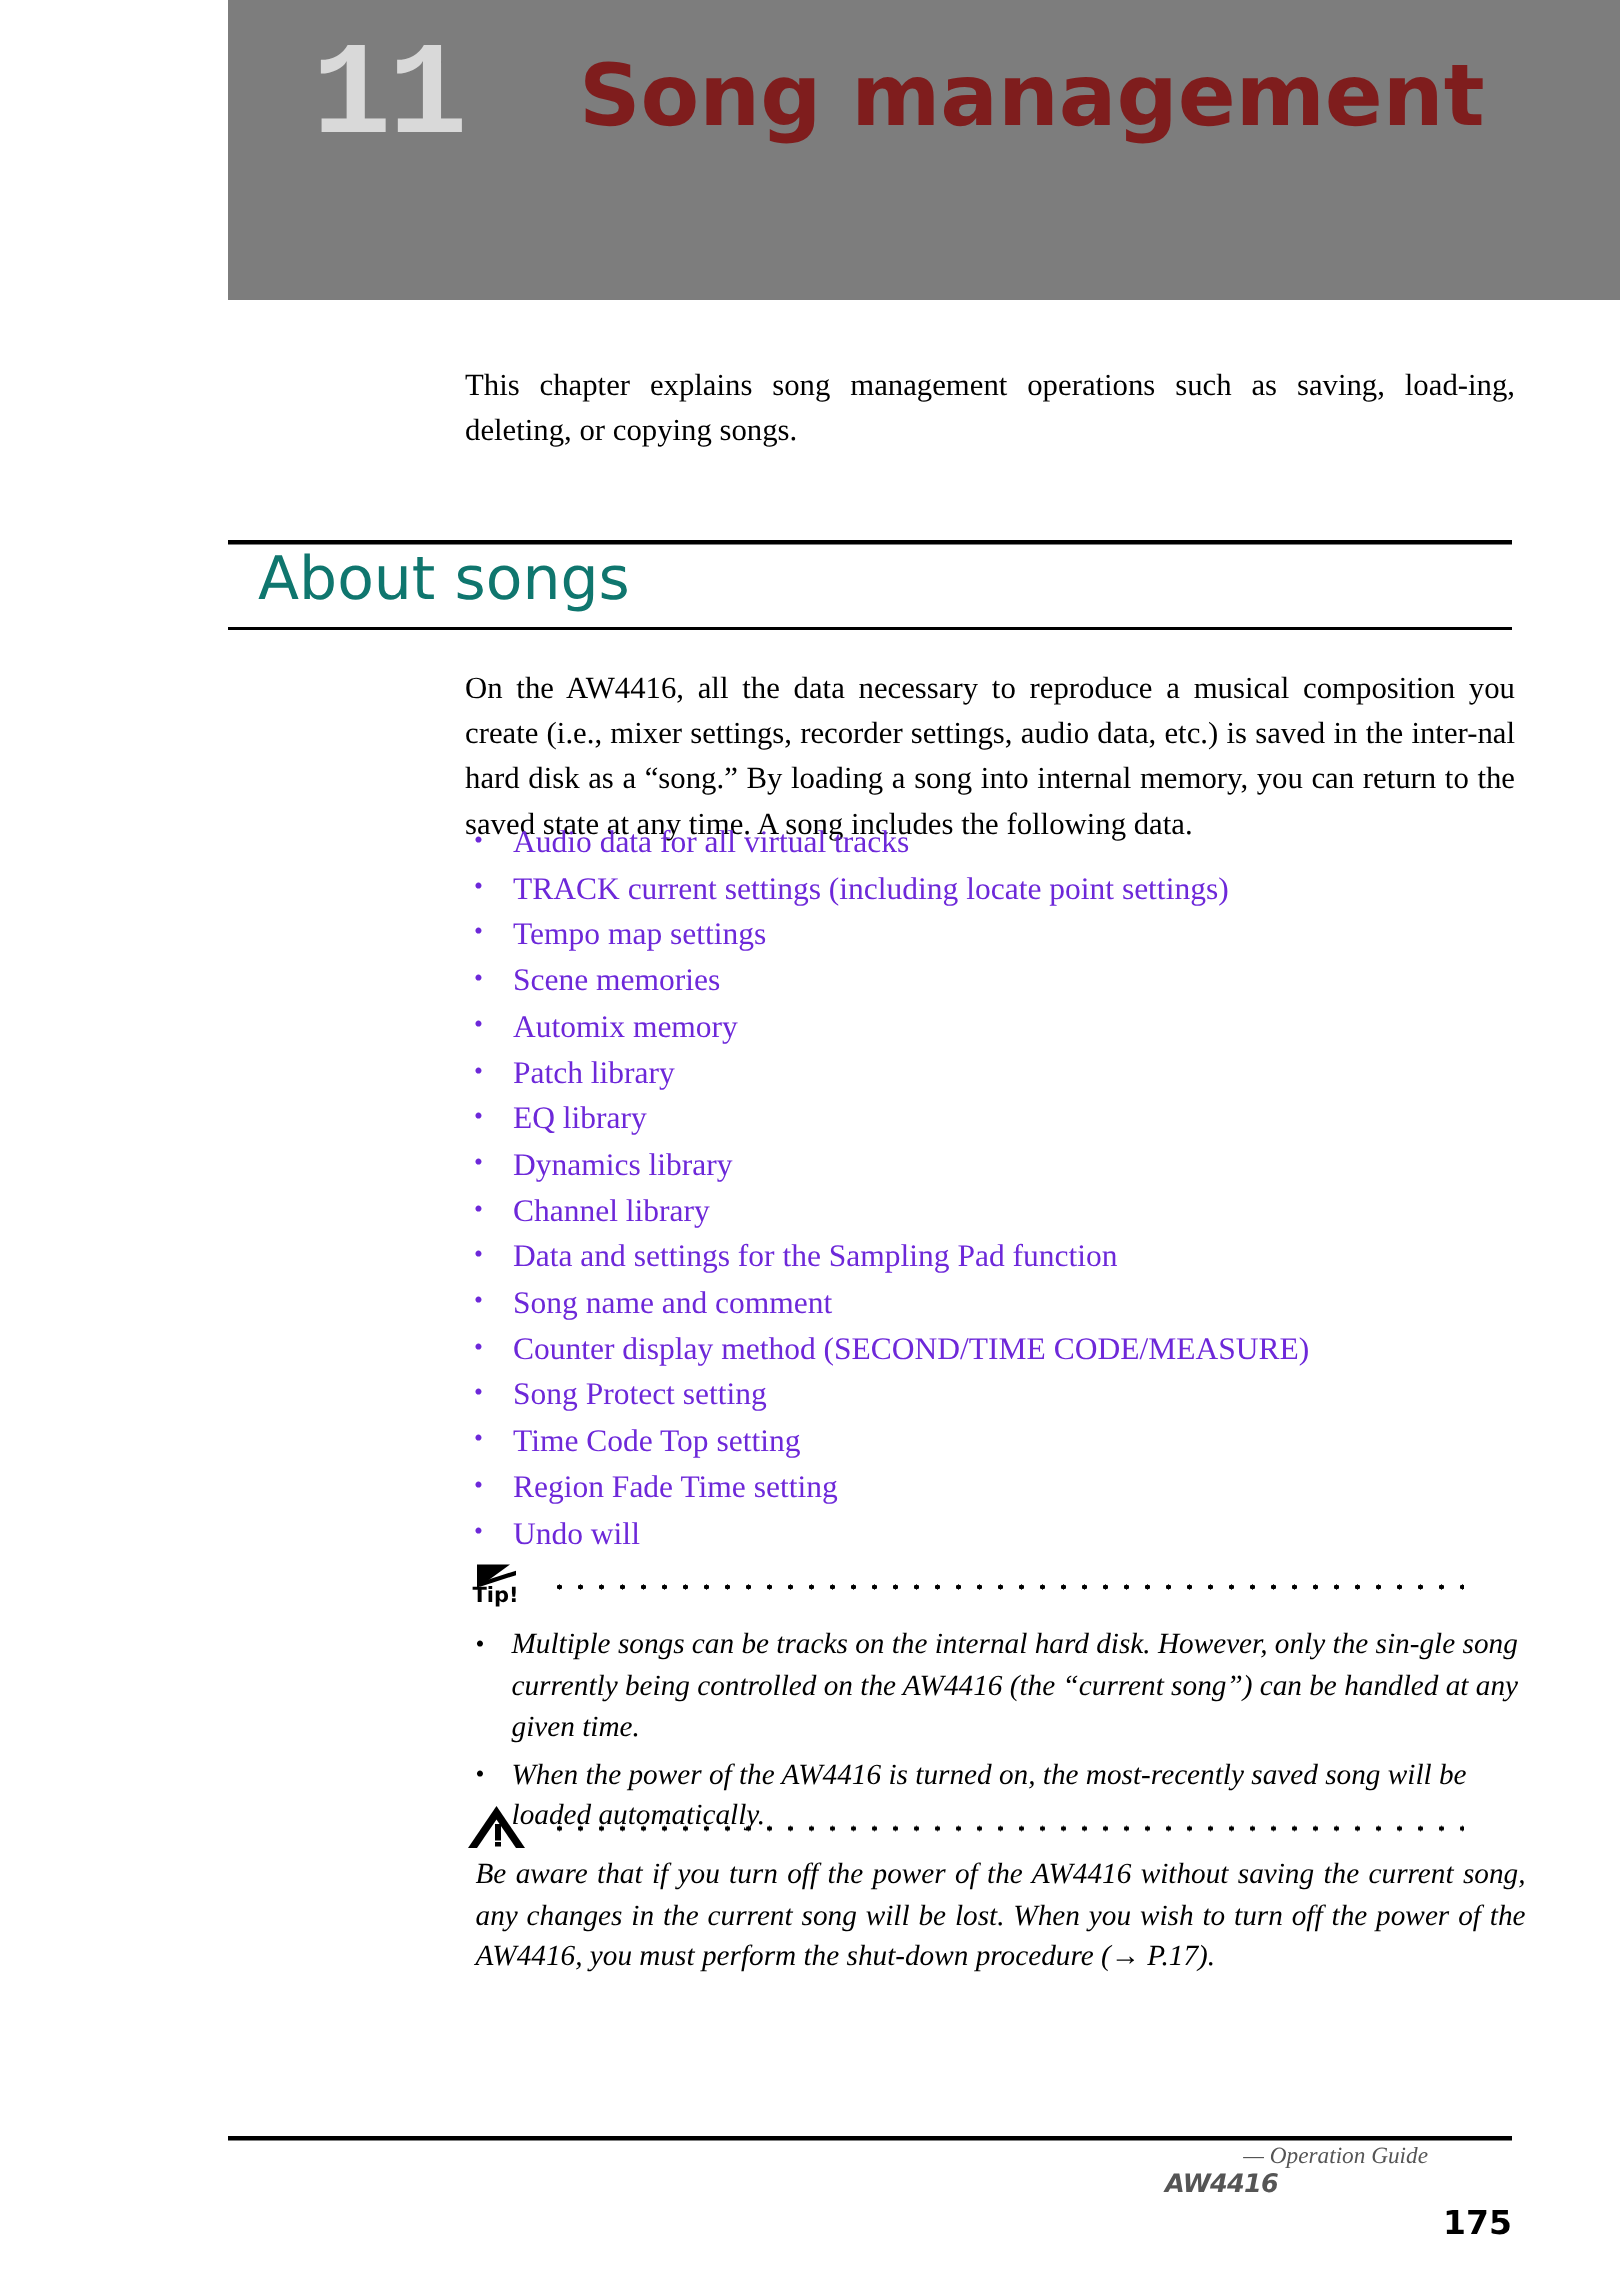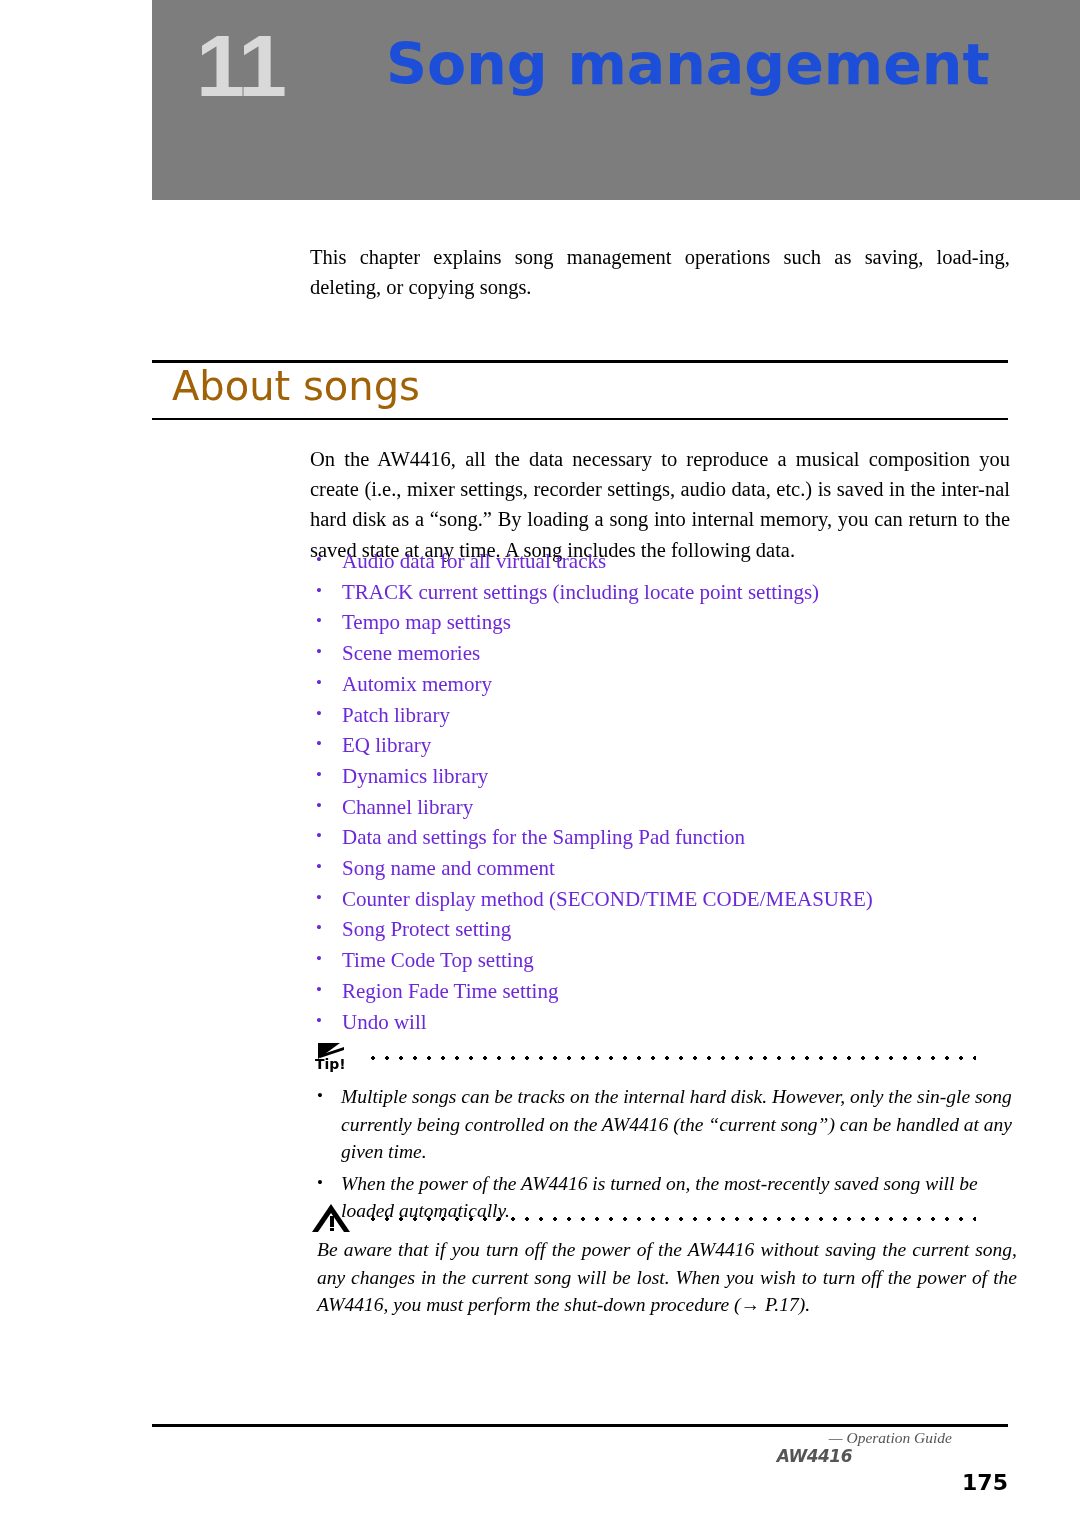--- a/index.html
+++ b/index.html
@@ -19,37 +19,37 @@
   .header-band {
     position: absolute;
     left: 152px;
     top: 0;
     width: 928px;
     height: 200px;
     background: #7d7d7d;
   }
   .chapter-number {
     position: absolute;
-    left: 196px;
+    left: 208px;
     top: 22px;
-    font-family: Liberation Sans, sans-serif;
+    font-family: Liberation Mono, monospace;
     font-weight: bold;
     font-size: 88px;
     letter-spacing: -2px;
     color: #d9d9d9;
     line-height: 1;
   }
   .chapter-title {
     position: absolute;
     left: 386px;
     top: 36px;
     font-family: "DejaVu Sans", sans-serif;
     font-weight: bold;
     font-size: 57px;
-    color: #1d4ed8;
+    color: #7f1d1d;
     line-height: 1;
   }
 
   
   .intro {
     position: absolute;
     left: 310px;
     top: 242px;
     width: 700px;
     font-size: 20.5px;
@@ -66,21 +66,21 @@
     width: 856px;
     height: 3px;
     background: #000;
   }
   .section-title {
     position: absolute;
     left: 172px;
     top: 366px;
     font-family: "DejaVu Sans", sans-serif;
     font-size: 40px;
-    color: #a16207;
+    color: #0f766e;
     line-height: 1;
     text-align: right;
   }
   .section-rule-bottom {
     position: absolute;
     left: 152px;
     top: 418px;
     width: 856px;
     height: 2px;
     background: #000;

